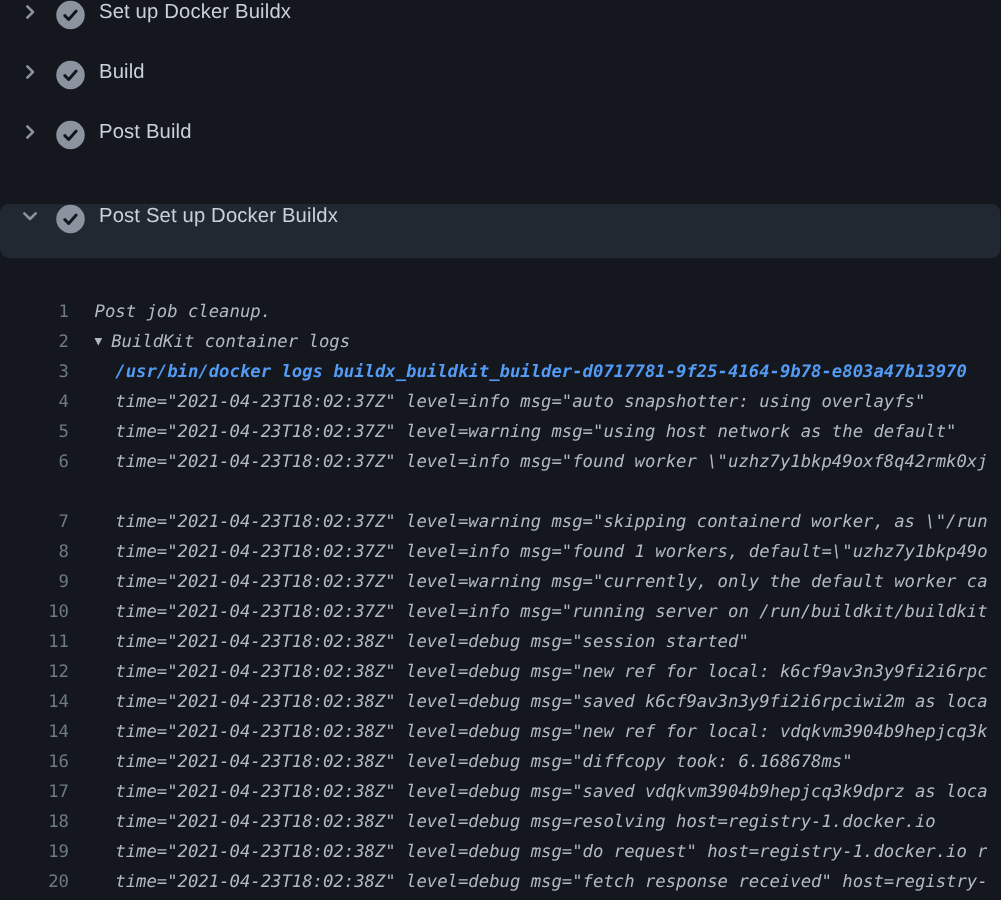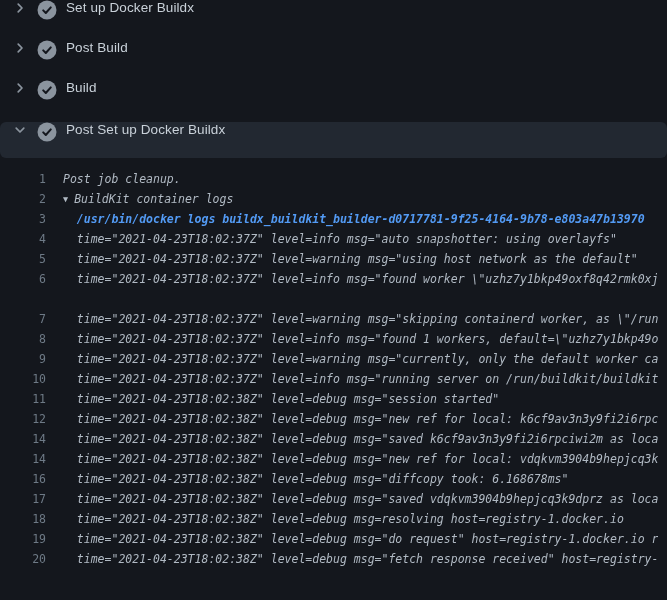--- a/index.html
+++ b/index.html
@@ -21,21 +21,21 @@
   .step {
     display: flex;
     align-items: flex-start;
     height: 40px;
     padding-left: 12px;
     box-sizing: border-box;
     cursor: pointer;
   }
   .step.expanded {
     height: 36px;
-    margin: 2px 0;
+    margin: 16px 0;
     background: #222831;
     border-radius: 6px;
   }
   .step .chev {
     width: 16px;
     height: 16px;
     flex: none;
     display: flex;
     align-items: center;
     justify-content: center;
@@ -110,33 +110,33 @@
       <div class="step">
         <span class="chev">
           <svg width="16" height="16" viewBox="0 0 16 16" fill="none">
             <path d="M6.2 4.2 L10 8 L6.2 11.8" stroke="#8b949e" stroke-width="1.7" stroke-linecap="round" stroke-linejoin="round"></path>
           </svg>
         </span>
         <span class="check"><svg width="20" height="20" viewBox="0 0 20 20">
             <circle cx="10" cy="10" r="9.5" fill="#8b949e"></circle>
             <path d="M6.2 10.4 L8.8 13 L13.8 7.4" stroke="#14171d" stroke-width="2" fill="none" stroke-linecap="round" stroke-linejoin="round"></path>
           </svg></span>
+        <span class="title">Build</span>
+      </div>
+      <div class="step">
+        <span class="chev">
+          <svg width="16" height="16" viewBox="0 0 16 16" fill="none">
+            <path d="M6.2 4.2 L10 8 L6.2 11.8" stroke="#8b949e" stroke-width="1.7" stroke-linecap="round" stroke-linejoin="round"></path>
+          </svg>
+        </span>
+        <span class="check"><svg width="20" height="20" viewBox="0 0 20 20">
+            <circle cx="10" cy="10" r="9.5" fill="#8b949e"></circle>
+            <path d="M6.2 10.4 L8.8 13 L13.8 7.4" stroke="#14171d" stroke-width="2" fill="none" stroke-linecap="round" stroke-linejoin="round"></path>
+          </svg></span>
         <span class="title">Post Build</span>
-      </div>
-      <div class="step">
-        <span class="chev">
-          <svg width="16" height="16" viewBox="0 0 16 16" fill="none">
-            <path d="M6.2 4.2 L10 8 L6.2 11.8" stroke="#8b949e" stroke-width="1.7" stroke-linecap="round" stroke-linejoin="round"></path>
-          </svg>
-        </span>
-        <span class="check"><svg width="20" height="20" viewBox="0 0 20 20">
-            <circle cx="10" cy="10" r="9.5" fill="#8b949e"></circle>
-            <path d="M6.2 10.4 L8.8 13 L13.8 7.4" stroke="#14171d" stroke-width="2" fill="none" stroke-linecap="round" stroke-linejoin="round"></path>
-          </svg></span>
-        <span class="title">Build</span>
       </div>
       <div class="step expanded">
         <span class="chev">
           <svg width="16" height="16" viewBox="0 0 16 16" fill="none">
             <path d="M4.2 6.2 L8 10 L11.8 6.2" stroke="#8b949e" stroke-width="1.7" stroke-linecap="round" stroke-linejoin="round"></path>
           </svg>
         </span>
         <span class="check"><svg width="20" height="20" viewBox="0 0 20 20">
             <circle cx="10" cy="10" r="9.5" fill="#8b949e"></circle>
             <path d="M6.2 10.4 L8.8 13 L13.8 7.4" stroke="#14171d" stroke-width="2" fill="none" stroke-linecap="round" stroke-linejoin="round"></path>

